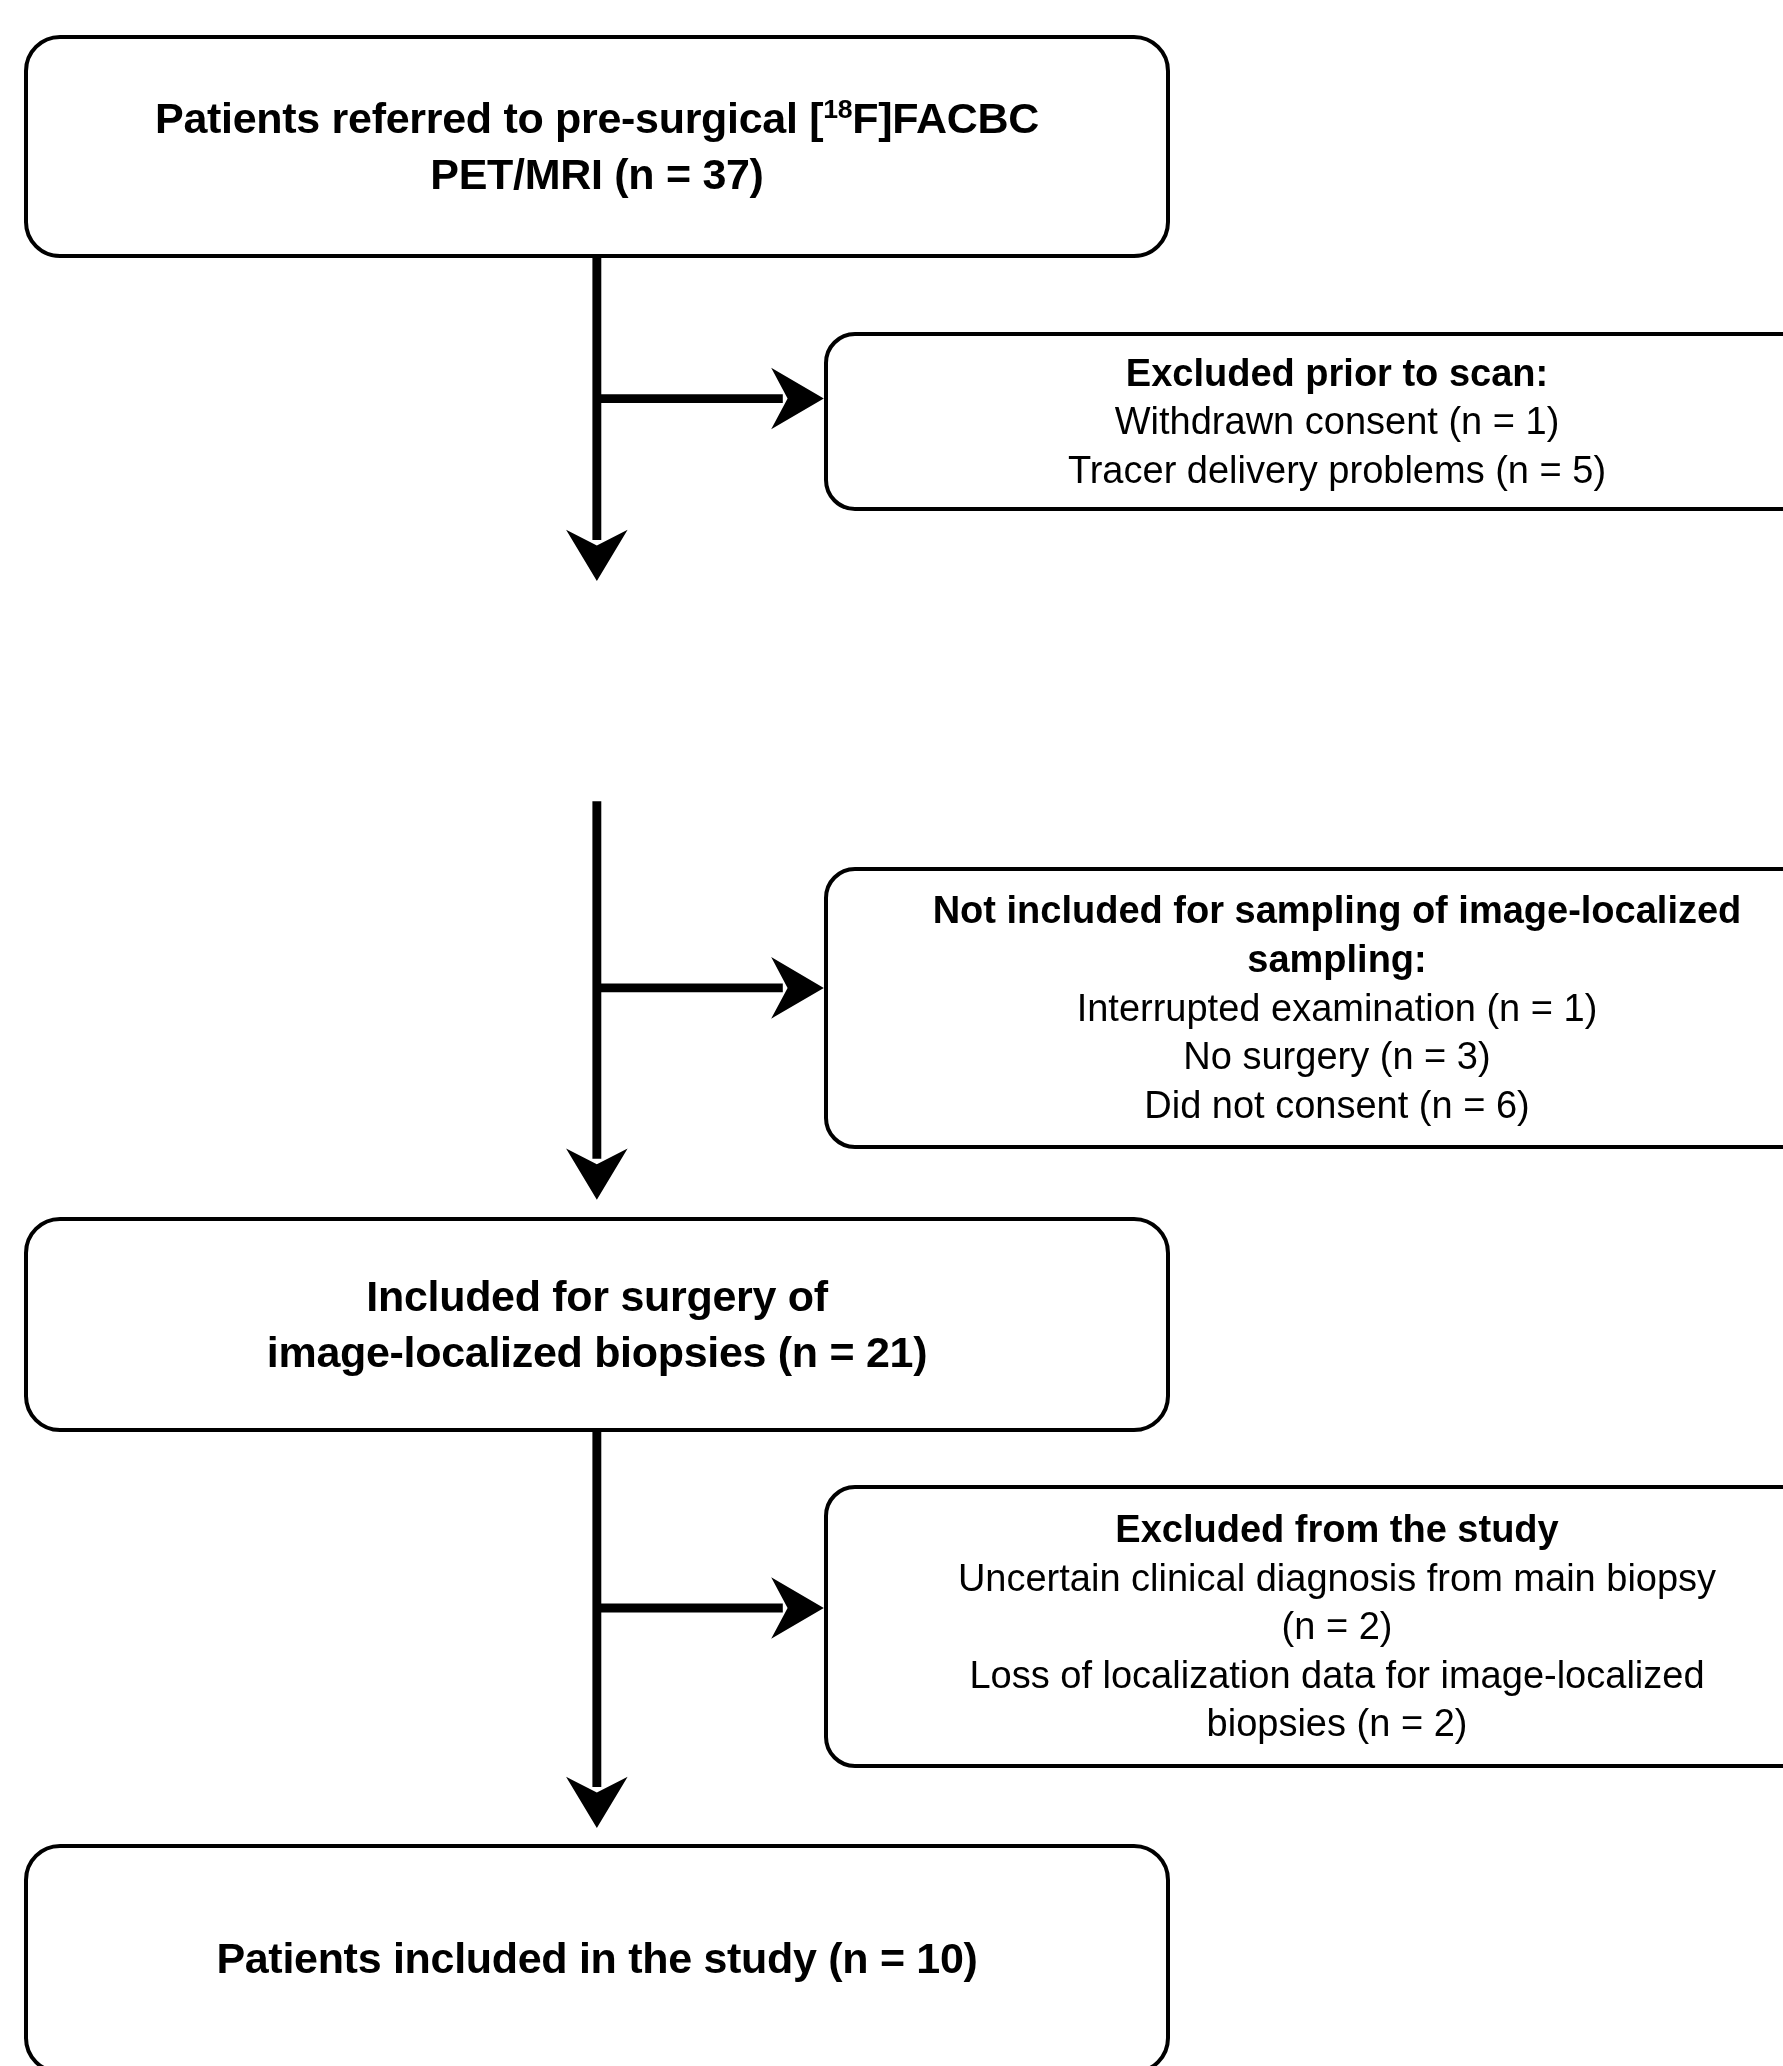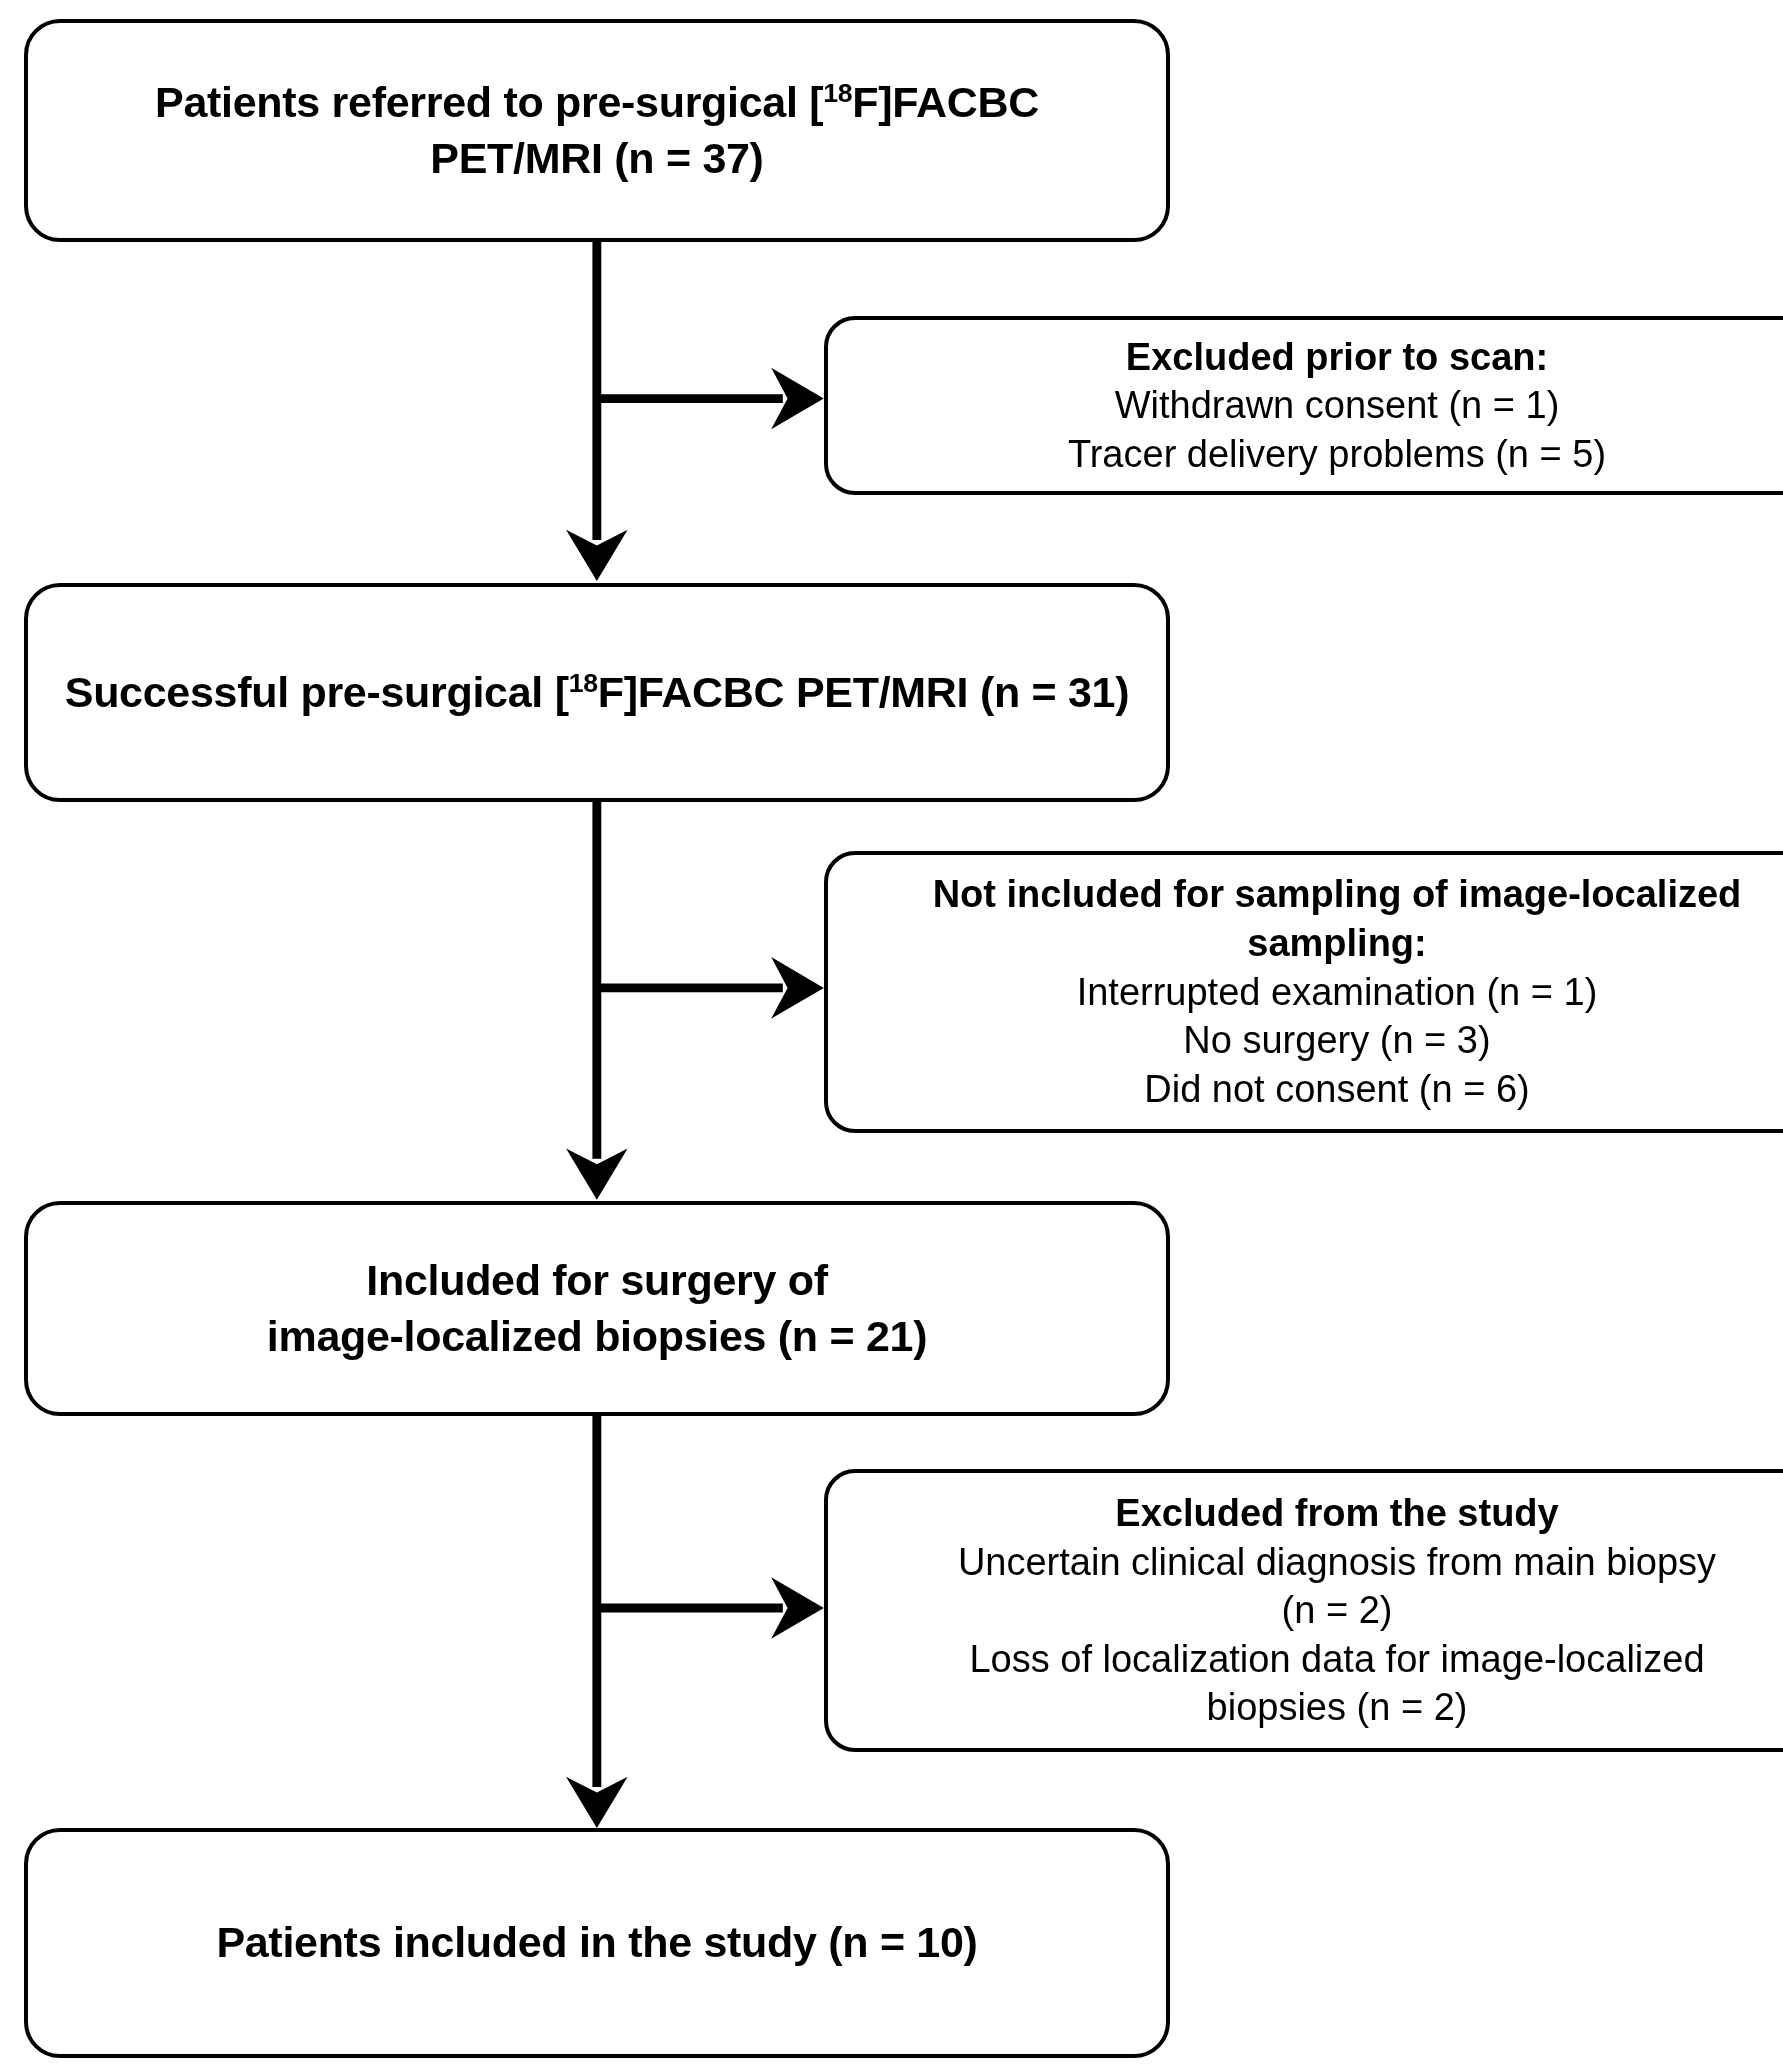--- a/index.html
+++ b/index.html
@@ -34,20 +34,21 @@
     box-sizing: border-box;
     background: #ffffff;
     border: 4.8px solid #000000;
     border-radius: 36px;
     display: flex;
     flex-direction: column;
     align-items: center;
     justify-content: center;
     text-align: center;
     padding: 8.2px 23px;
+    margin-top: 16px;
   }
 
   .node .line {
     display: block;
     width: 100%;
     line-height: 1.30;
     white-space: nowrap;
   }
 
   
@@ -146,23 +147,20 @@
     <span class="line"><span>Patients referred to pre-surgical [</span><sup>18</sup><span>F]FACBC</span></span>
     <span class="line">PET/MRI (n = 37)</span>
   </div>
 
   <div class="node side" id="node-excl-prescan">
     <span class="line hdr">Excluded prior to scan:</span>
     <span class="line">Withdrawn consent (n = 1)</span>
     <span class="line">Tracer delivery problems (n = 5)</span>
   </div>
 
-  <div class="node main" id="node-successful">
-    <span class="line"><span>Successful pre-surgical [</span><sup>18</sup><span>F]FACBC PET/MRI (n = 31)</span></span>
-  </div>
 
   <div class="node side" id="node-not-included">
     <span class="line hdr">Not included for sampling of image-localized</span>
     <span class="line hdr">sampling:</span>
     <span class="line">Interrupted examination (n = 1)</span>
     <span class="line">No surgery  (n = 3)</span>
     <span class="line">Did not consent (n = 6)</span>
   </div>
 
   <div class="node main" id="node-included">

